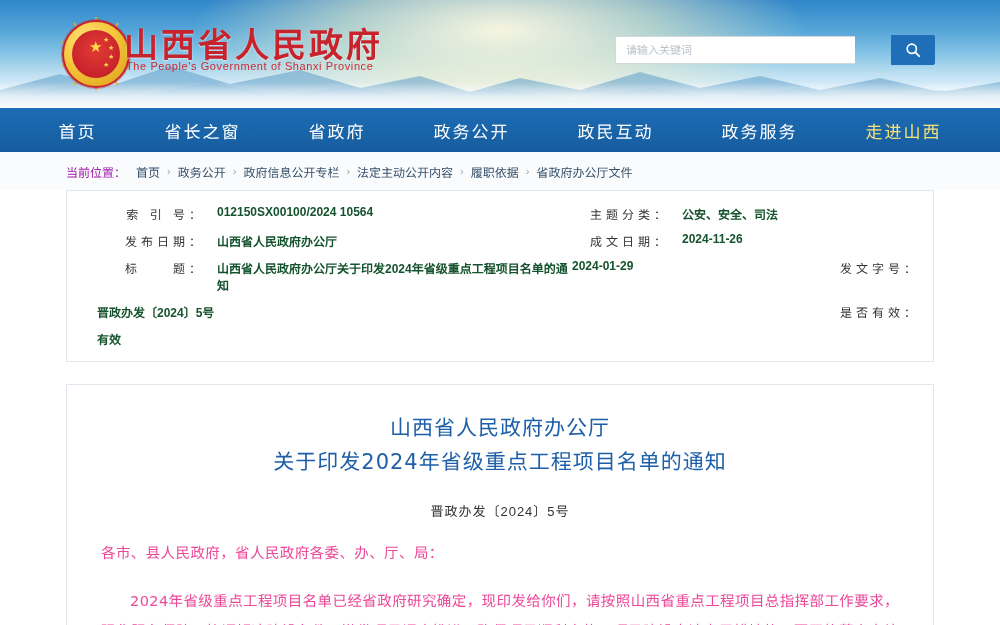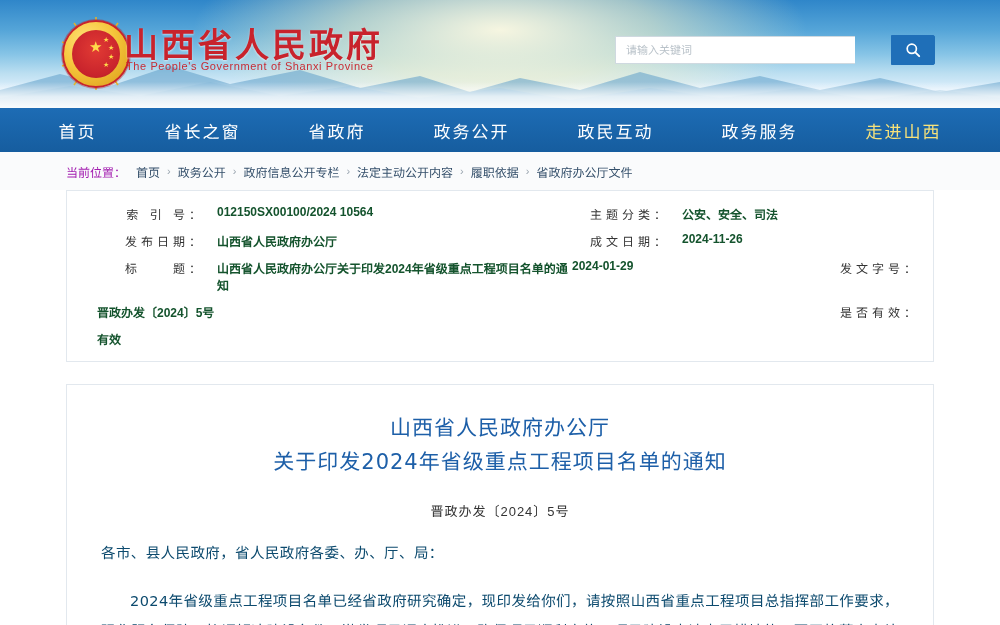--- a/index.html
+++ b/index.html
@@ -187,21 +187,21 @@
     font-family: "DejaVu Sans", "Liberation Sans", sans-serif;
   }
   .doc-number {
     text-align: center;
     color: #333;
     font-size: 13px;
     margin-top: 22px;
     letter-spacing: 1px;
   }
   .doc-para {
-    color: #0c4a6e;
+    color: #ec4899;
     font-size: 14.5px;
     line-height: 30px;
     margin-top: 18px;
     text-align: justify;
     letter-spacing: 0.4px;
     font-family: "DejaVu Sans", "Liberation Sans", sans-serif;
   }
   .doc-para.indent { text-indent: 2em; }
 </style>
 </head>

